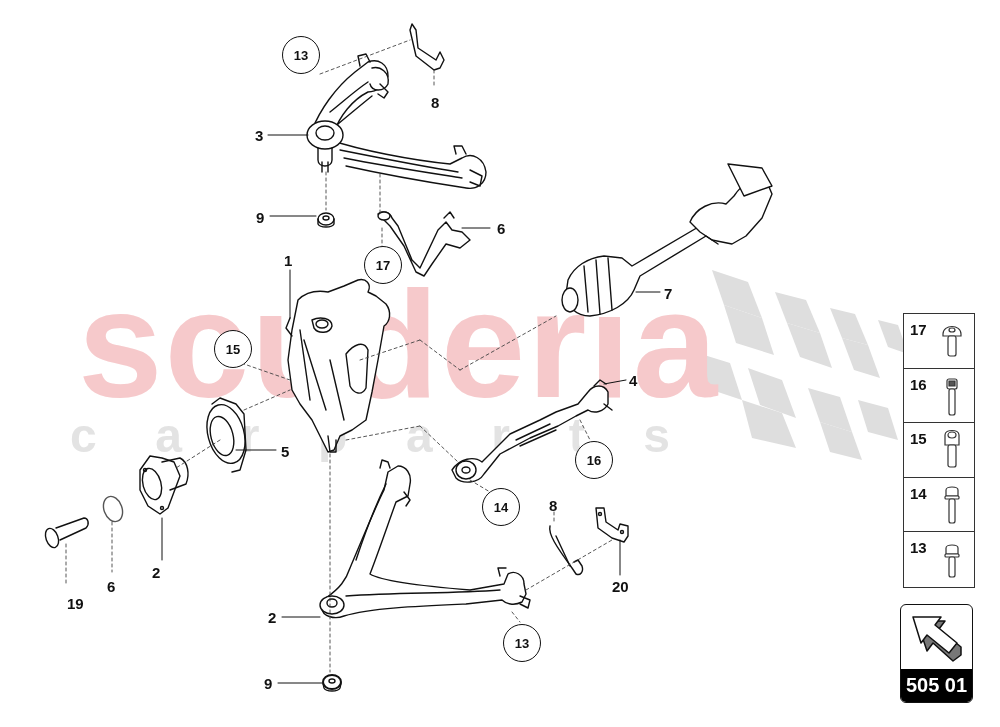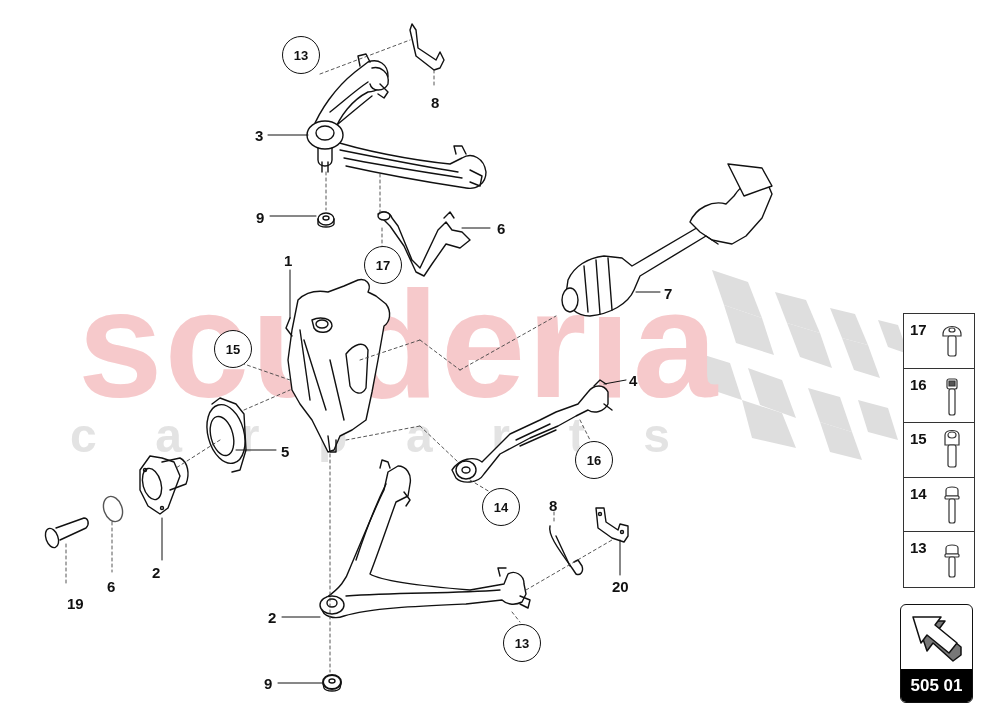--- a/index.html
+++ b/index.html
@@ -9,21 +9,21 @@
   .wm-sub { position:absolute; left:70px; top:412px; width:600px; display:flex; justify-content:space-between; font-family:"Liberation Sans", sans-serif; font-weight:bold; font-size:48px; color:#e3e3e3; line-height:1; }
   .callout { position:absolute; font-family:"Liberation Sans", sans-serif; font-weight:bold; font-size:15px; color:#111; line-height:1; }
   .circle { position:absolute; width:38px; height:38px; border:1.5px solid #111; border-radius:50%; background:#fff; display:flex; align-items:center; justify-content:center; font-family:"Liberation Sans", sans-serif; font-weight:bold; font-size:13px; color:#111; box-sizing:border-box; }
   svg.drawing { position:absolute; left:0; top:0; }
   .legend { position:absolute; left:903px; top:313px; width:72px; height:275px; border:1.5px solid #333; box-sizing:border-box; background:#fff; }
   .legend-row { position:relative; height:54.6px; border-bottom:1.2px solid #333; box-sizing:border-box; }
   .legend-row:last-child { border-bottom:none; }
   .legend-num { position:absolute; left:6px; top:7px; font-weight:bold; font-size:15px; color:#111; }
   .legend-bolt { position:absolute; left:36px; top:6px; }
   .nav-box { position:absolute; left:900px; top:604px; width:73px; height:99px; border:1.5px solid #111; border-radius:6px; overflow:hidden; background:#fff; box-sizing:border-box; }
-  .nav-label { position:absolute; left:0; bottom:0; width:100%; height:33px; background:#000; color:#fff; font-weight:bold; font-size:17px; display:flex; align-items:center; justify-content:center; }
+  .nav-label { position:absolute; left:0; bottom:0; width:100%; height:33px; background:#000; color:#fff; font-weight:bold; font-size:20px; display:flex; align-items:center; justify-content:center; }
 </style>
 </head>
 <body>
 
 <div id="stage">
 
   <svg class="drawing" width="1000" height="727">
     <g fill="#dedede">
       <polygon points="712,270 748,282 762,318 724,305"></polygon>
       <polygon points="775,292 806,300 820,333 787,323"></polygon>

